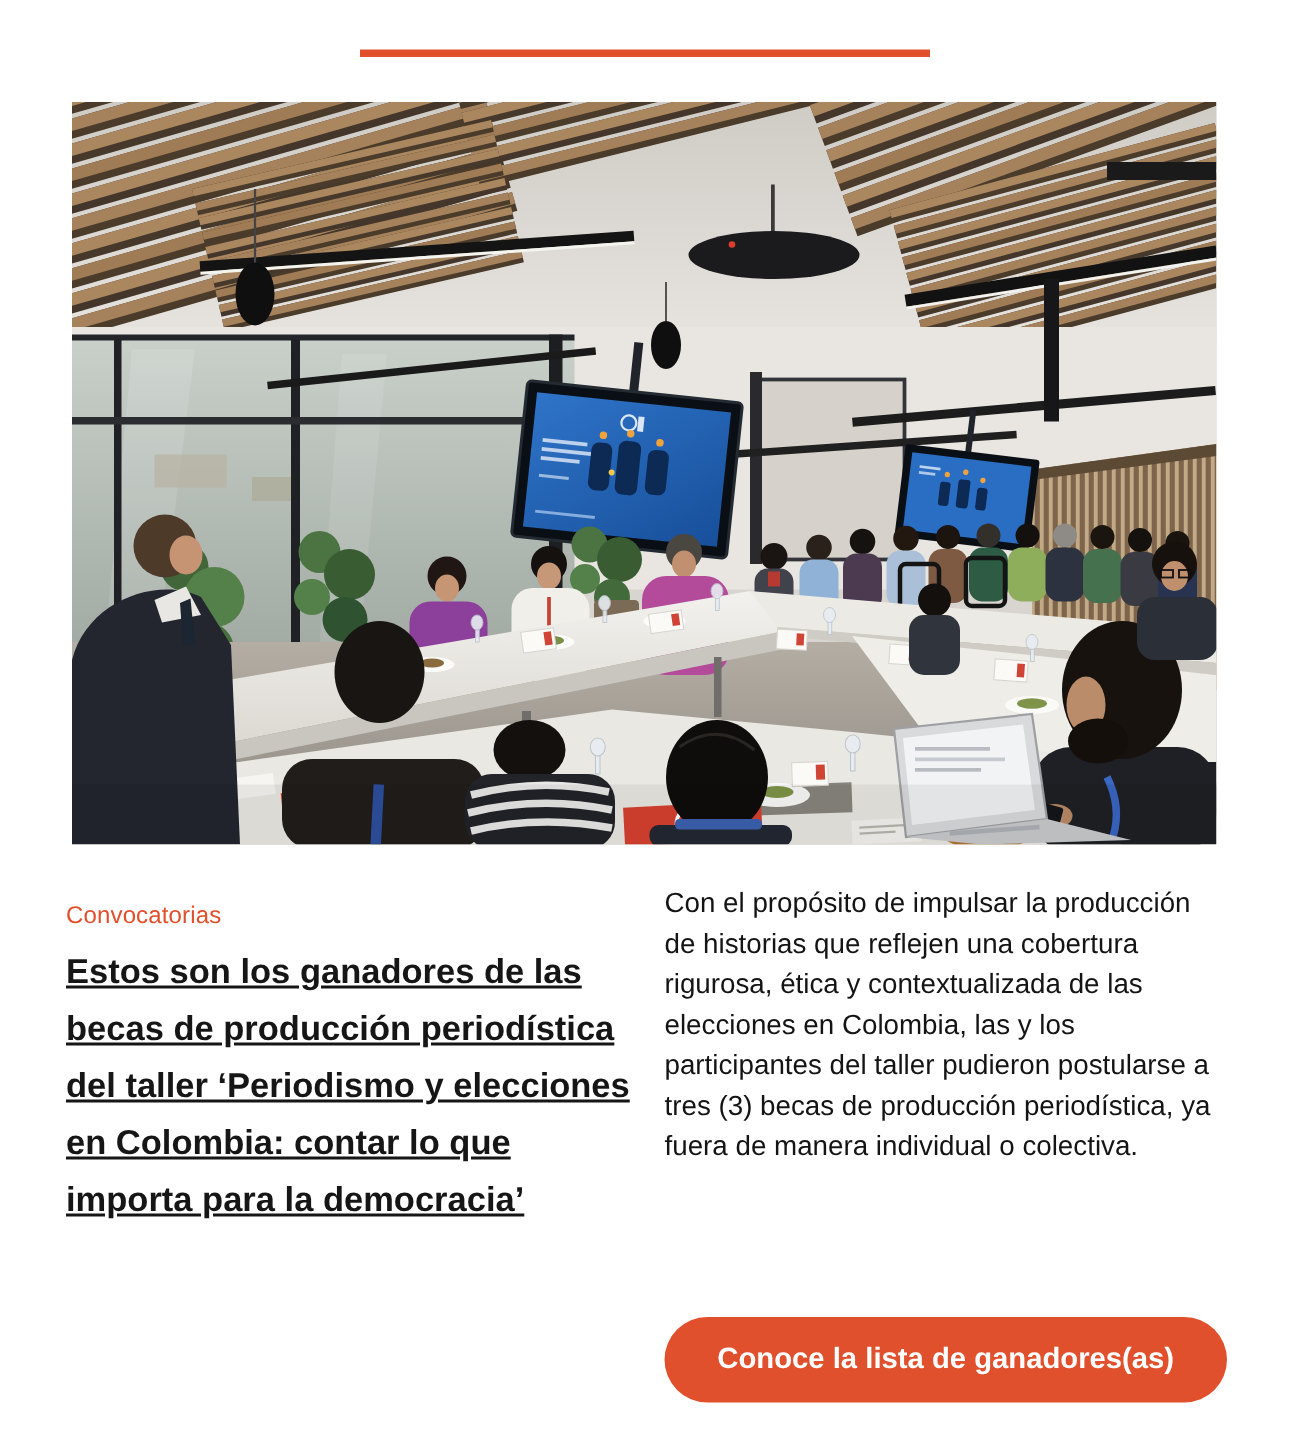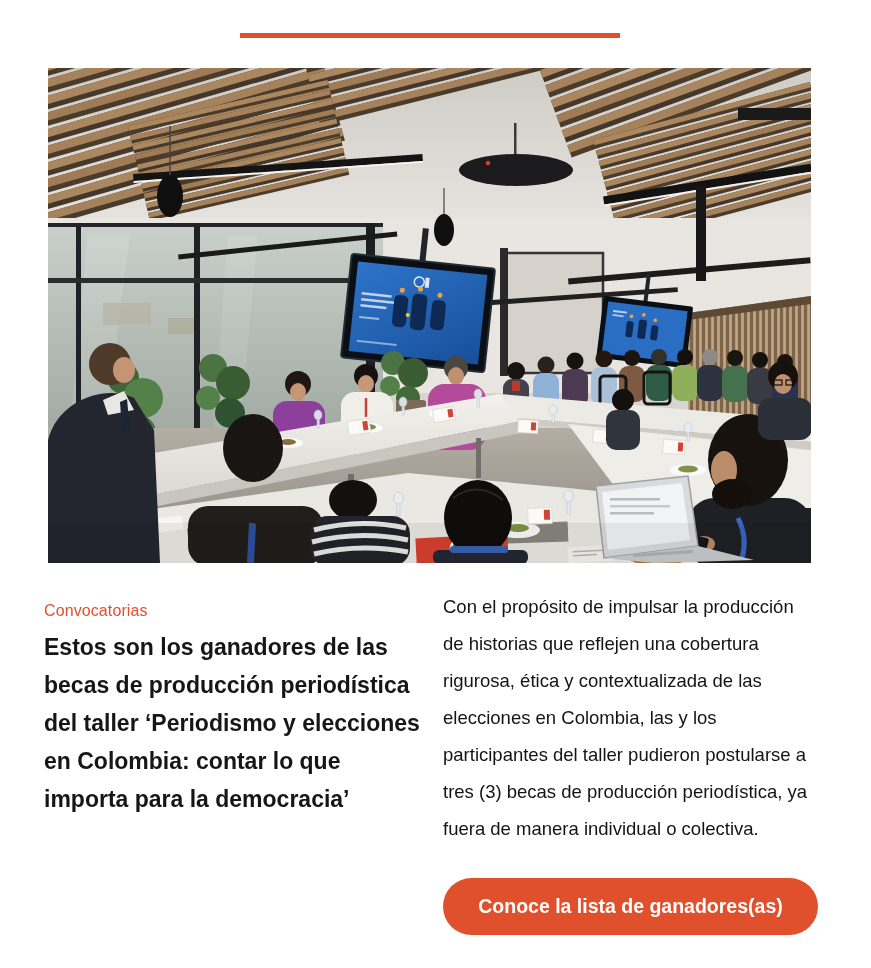--- a/index.html
+++ b/index.html
@@ -38,21 +38,21 @@
     position: absolute; left: 44px; top: 628px;
     width: 382px;
     font-size: 23px; font-weight: bold;
     line-height: 38px;
     color: #161616;
   }
 
   .body-text {
     position: absolute; left: 443px; top: 588px;
     width: 368px;
-    font-size: 18.5px; line-height: 37px;
+    font-size: 18.5px; line-height: 27px;
     color: #141414;
   }
 
   .cta {
     position: absolute; left: 443px; top: 878px;
     width: 375px; height: 57px;
     background: var(--accent);
     border: none; border-radius: 29px;
     color: #ffffff; font-family: "Liberation Sans", sans-serif;
     font-size: 19.5px; font-weight: bold;
@@ -442,19 +442,19 @@
       <rect x="562" y="444" width="44" height="2.5" fill="#b8bcc2"></rect>
       <polygon points="556,490 650,478 706,492 606,495" fill="#c8cacd"></polygon>
       <rect x="585" y="484" width="60" height="3" fill="#aeb1b5" transform="rotate(-4 615 485)"></rect>
 
       <rect x="0" y="455" width="763" height="40" fill="#000000" opacity="0.06"></rect>
     </svg>
   </figure>
 
   <div class="category">Convocatorias</div>
 
-  <h1 class="title" style="margin:0;">Estos son los ganadores de las becas de producción periodística del taller ‘Periodismo y elecciones en Colombia: contar lo que importa para la democracia’</h1>
+  <h1 class="title" style="margin:0;text-decoration:underline;">Estos son los ganadores de las becas de producción periodística del taller ‘Periodismo y elecciones en Colombia: contar lo que importa para la democracia’</h1>
 
   <p class="body-text" style="margin:0;">Con el propósito de impulsar la producción de historias que reflejen una cobertura rigurosa, ética y contextualizada de las elecciones en Colombia, las y los participantes del taller pudieron postularse a tres (3) becas de producción periodística, ya fuera de manera individual o colectiva.</p>
 
   <button class="cta">Conoce la lista de ganadores(as)</button>
 
 </div>
 
 </body></html>

